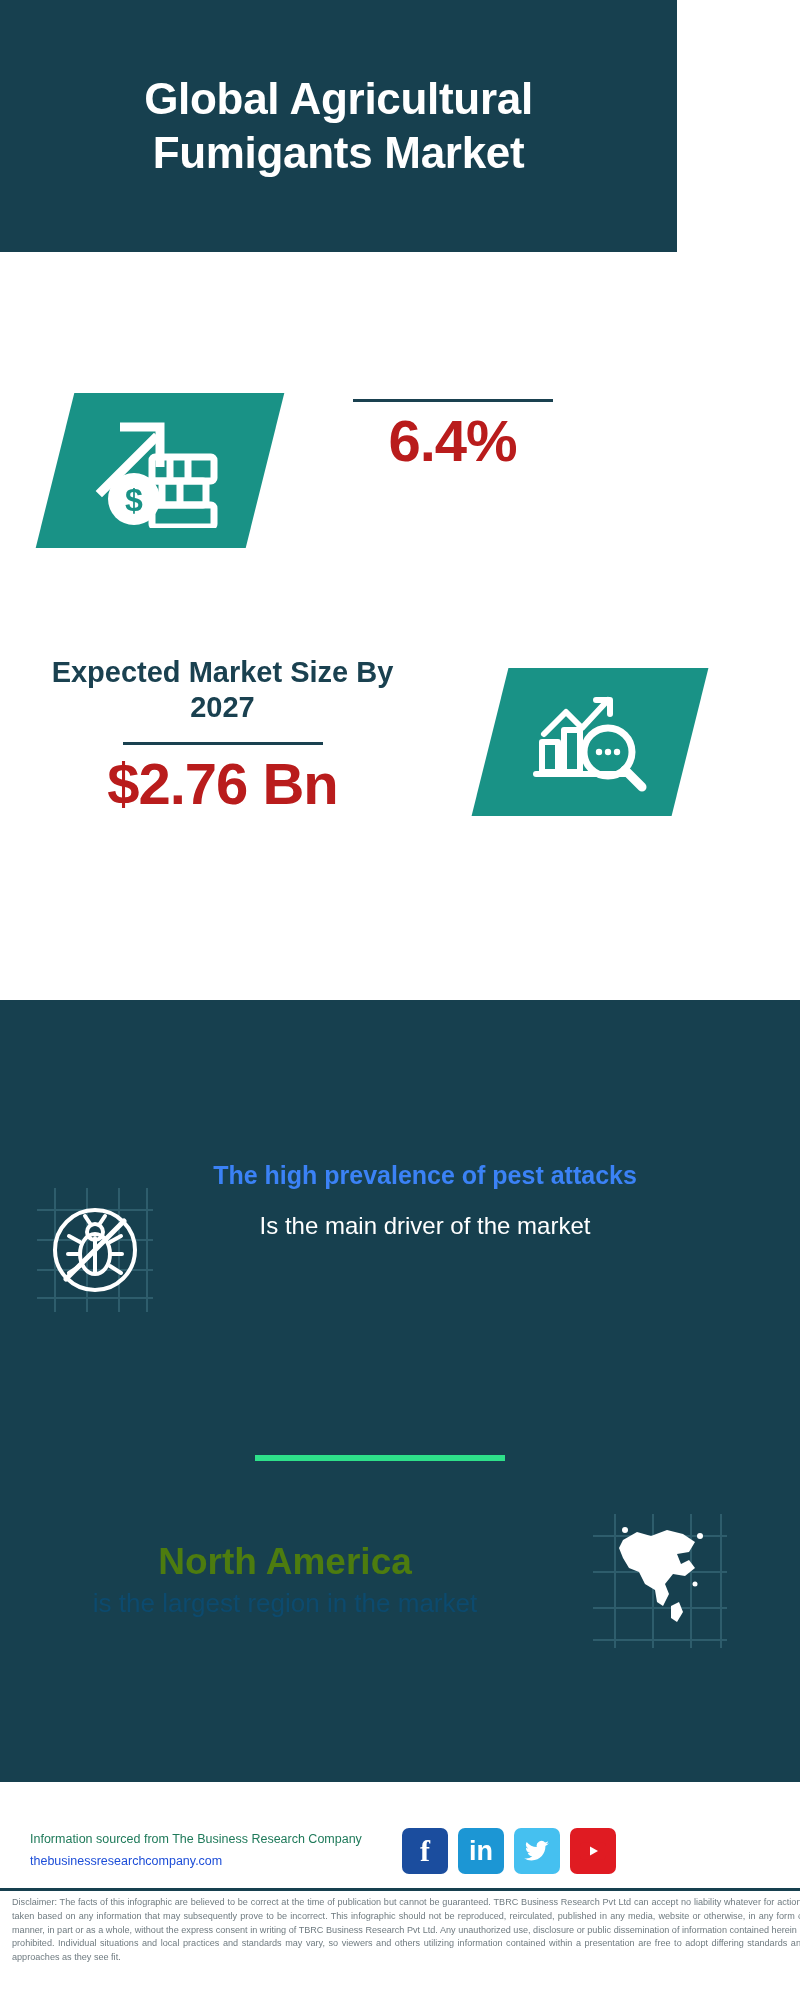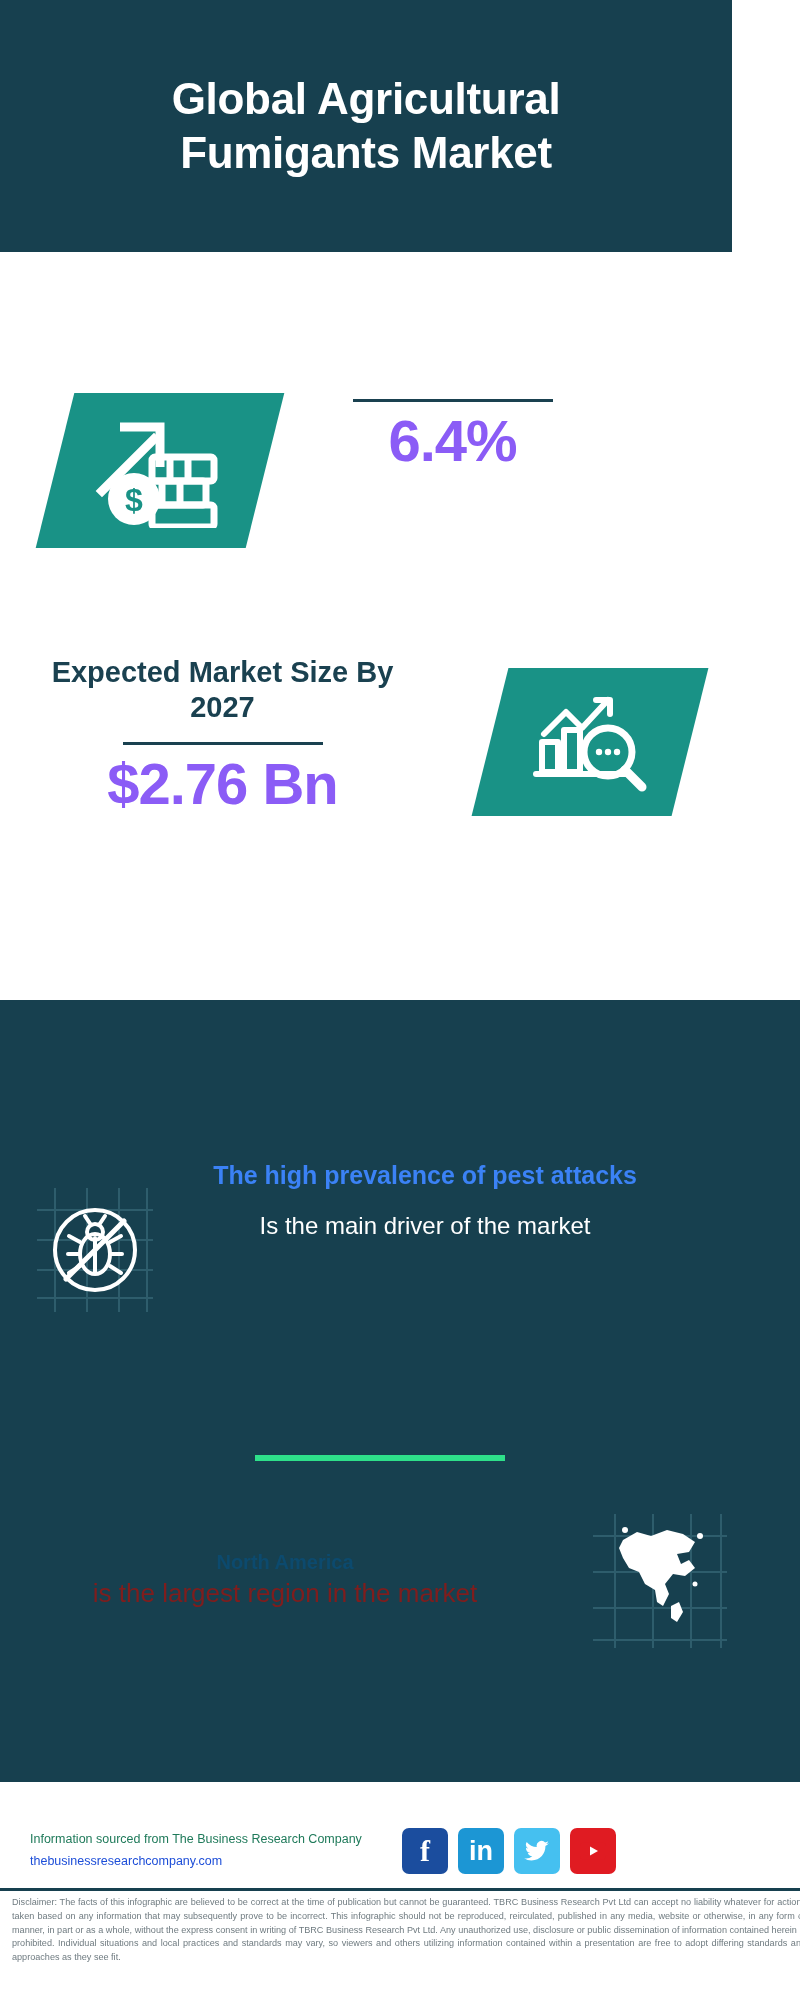--- a/index.html
+++ b/index.html
@@ -6,21 +6,21 @@
   body{
     width:800px;height:2000px;
     background:#ffffff;
     font-family:"Liberation Sans", sans-serif;
     overflow:hidden;
   }
   .page{position:relative;width:800px;height:2000px;background:#ffffff;}
 
   
   .header{
-    position:absolute;left:0;top:0;width:732px;height:252px;
+    position:absolute;left:0;top:0;width:677px;height:252px;
     background:#17404f;
     display:flex;align-items:center;justify-content:center;
   }
   .header-title{
     color:#ffffff;
     font-size:44px;line-height:1.22;
     font-weight:bold;
     text-align:center;
     letter-spacing:-0.3px;
     max-width:600px;
@@ -54,21 +54,21 @@
   }
   .stat-label{
     color:#1a4150;
     font-size:29px;line-height:1.22;font-weight:bold;
   }
   .stat-rule{
     width:200px;height:3px;background:#1a4150;
     margin:16px auto 6px auto;
   }
   .stat-value{
-    color:#8b5cf6;
+    color:#b91c1c;
     font-size:58px;font-weight:bold;line-height:1.15;
     letter-spacing:-1px;
   }
 
   
   .dark-zone{
     position:absolute;left:0;top:1000px;width:800px;height:388px;
     background:#17404f;
   }
   .dark-zone2{
@@ -94,22 +94,22 @@
   .green-rule{
     position:absolute;left:255px;top:1455px;width:250px;height:6px;background:#2ee08a;
   }
 
   
   .region-row{
     position:absolute;left:0;top:1450px;width:800px;
     display:flex;align-items:center;margin-top:60px;
   }
   .region-text{width:500px;text-align:center;padding-left:35px;}
-  .region-head{color:#0c4a6e;font-size:20px;font-weight:bold;line-height:1.25;}
-  .region-sub{color:#7f1d1d;font-size:26px;line-height:1.3;margin-top:2px;}
+  .region-head{color:#4d7c0f;font-size:37px;font-weight:bold;line-height:1.25;}
+  .region-sub{color:#0c4a6e;font-size:26px;line-height:1.3;margin-top:2px;}
   .map-wrap{width:250px;display:flex;justify-content:center;}
 
   
   .footer-band{
     position:absolute;left:0;top:1780px;width:800px;height:2px;background:#17404f;
   }
   .footer{
     position:absolute;left:0;top:1782px;width:800px;height:106px;background:#ffffff;
     display:flex;align-items:center;margin-top:16px;
   }

